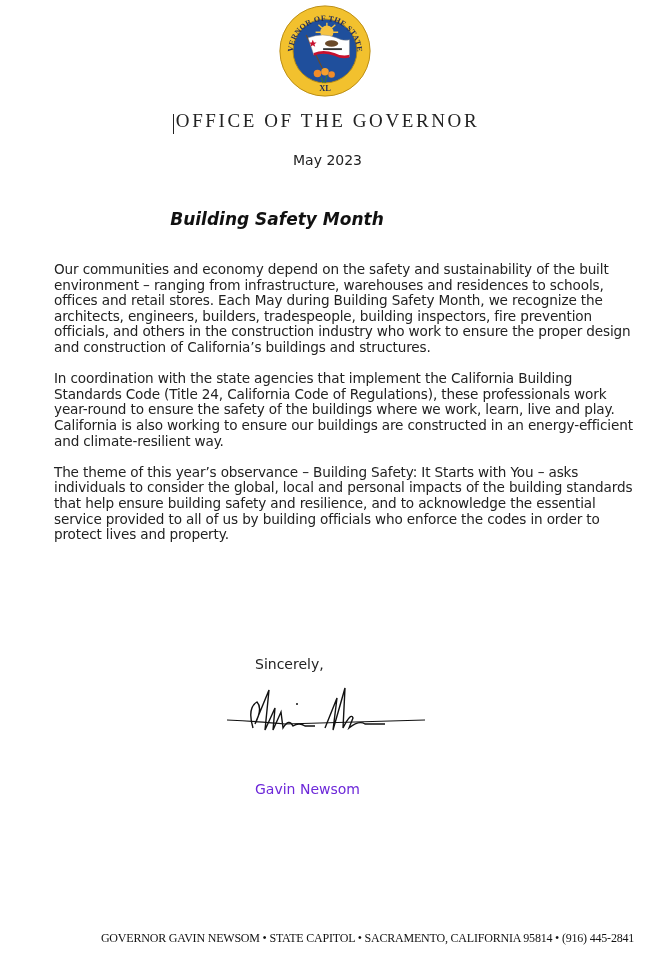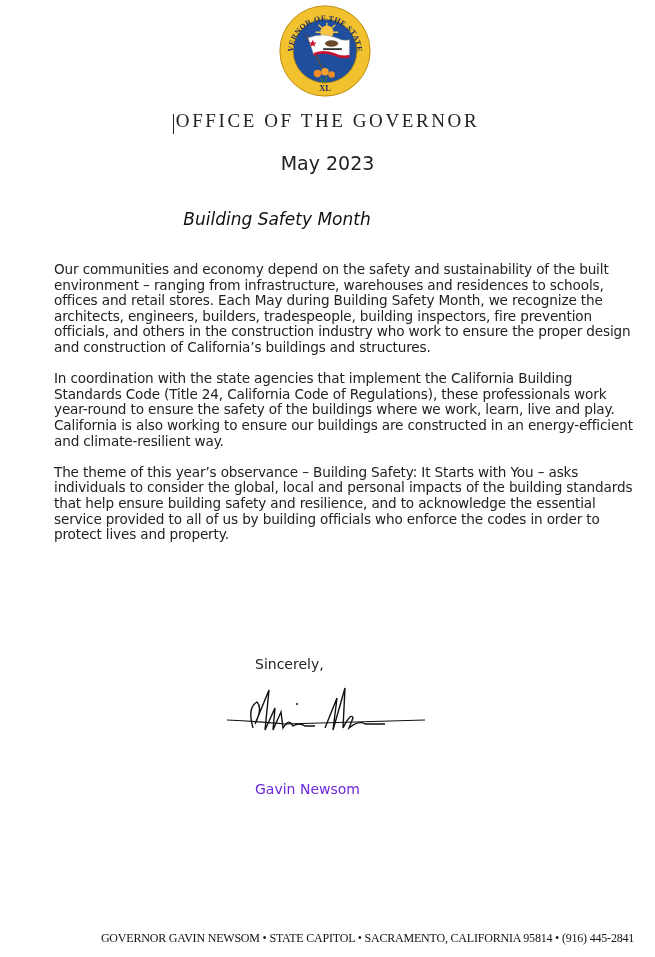--- a/index.html
+++ b/index.html
@@ -40,31 +40,31 @@
       width: 1px;
       height: 20px;
       background: #222;
     }
     .date {
       position: absolute;
       left: 0;
       width: 655px;
       top: 152px;
       text-align: center;
-      font-size: 19px;
+      font-size: 14px;
       color: #222;
     }
     .title {
       position: absolute;
       left: 0;
       width: 554px;
       top: 209px;
       text-align: center;
       font-size: 17px;
-      font-weight: normal;
+      font-weight: bold;
       font-style: italic;
       color: #111;
     }
     .body-text {
       position: absolute;
       left: 54px;
       width: 580px;
       top: 262px;
       font-size: 13.6px;
       line-height: 15.6px;

